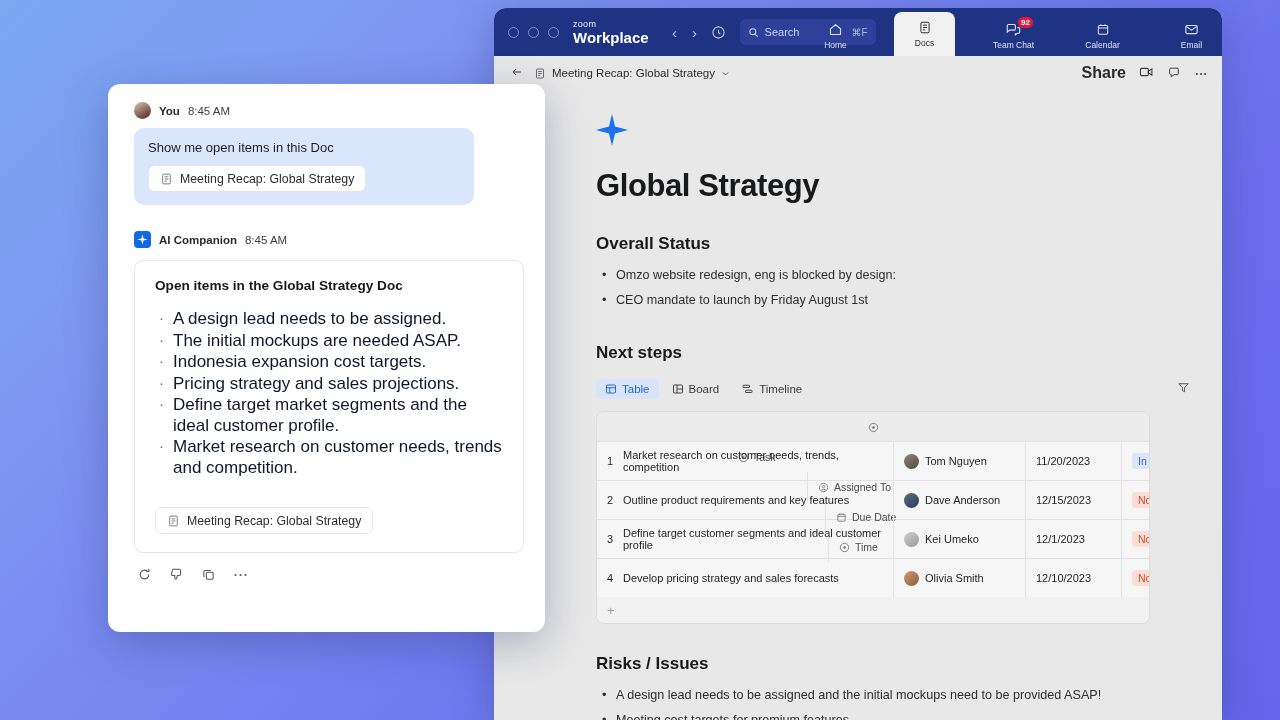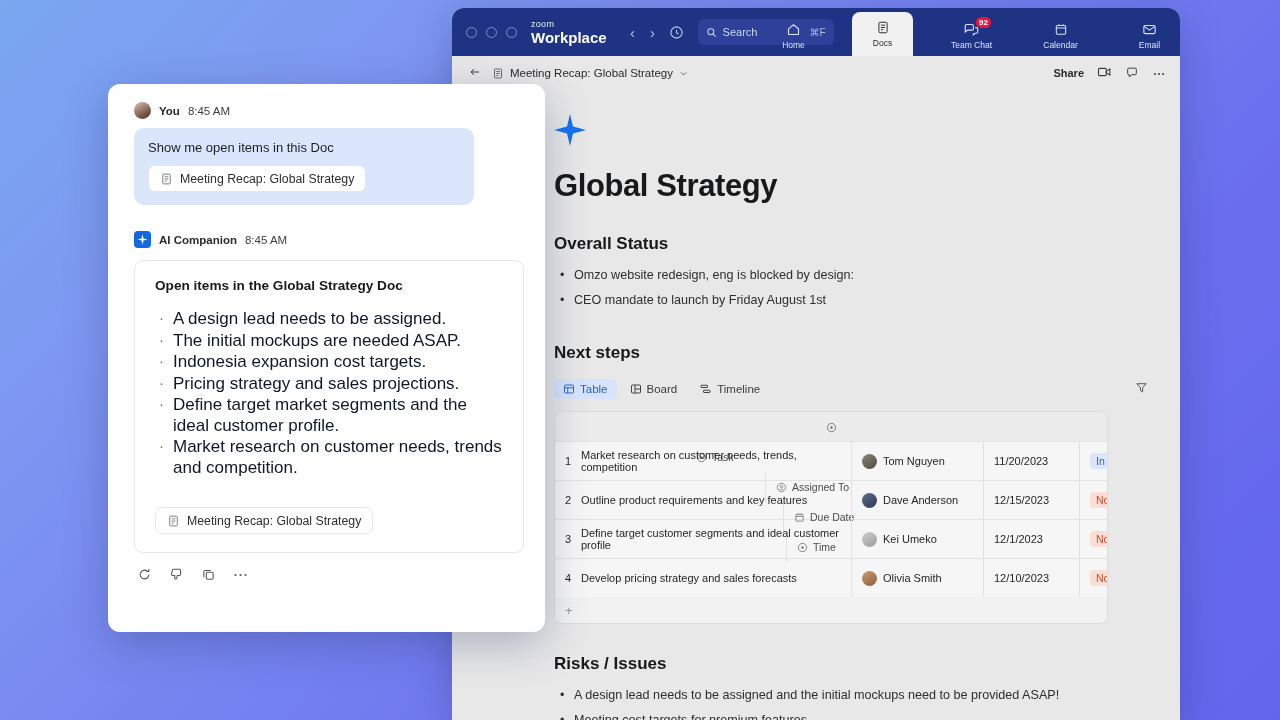--- a/index.html
+++ b/index.html
@@ -7,21 +7,21 @@
     width: 1280px; height: 720px; overflow: hidden;
     font-family: "Liberation Sans", sans-serif;
   }
   body {
     background: linear-gradient(135deg, #7aa7f0 0%, #7e97f2 22%, #7481f0 48%, #6a6eee 72%, #6366ec 100%);
     position: relative;
   }
 
   
   .zoom-window {
-    position: absolute; left: 452px; top: 8px; width: 728px; height: 712px;
+    position: absolute; left: 494px; top: 8px; width: 728px; height: 712px;
     background: #e8e8e8;
     border-radius: 12px 12px 0 0;
     overflow: hidden;
     box-shadow: 0 10px 40px rgba(30,40,90,.28);
   }
   .titlebar {
     height: 48px; background: #1f3385;
     display: flex; align-items: center; padding: 0 0 0 14px;
     position: relative;
   }
@@ -62,21 +62,21 @@
   }
 
   
   .doc-toolbar {
     height: 34px; background: #e8e8e8; display: flex; align-items: center;
     padding: 0 14px 0 16px; gap: 10px; font-size: 11.5px; color: #2b2b2b;
   }
   .tb-back { color: #3c3c3c; font-size: 13px; cursor: pointer; }
   .tb-title { display: flex; align-items: center; gap: 6px; cursor: pointer; }
   .tb-right { margin-left: auto; display: flex; align-items: center; gap: 13px; }
-  .tb-share { font-size: 11px; font-weight: 600; cursor: pointer; }
+  .tb-share { font-size: 16px; font-weight: 600; cursor: pointer; }
 
   
   .doc-body {
     height: calc(712px - 48px - 34px); background: #e8e8e8;
     padding: 24px 0 0 0; overflow: hidden; position: relative;
   }
   .doc-inner { padding-left: 102px; padding-right: 20px; }
   .sparkle { margin-bottom: 18px; }
   .doc-h1 { font-size: 31px; font-weight: bold; color: #18191b; letter-spacing: -.4px; }
   .doc-h2 { font-size: 17px; font-weight: bold; color: #18191b; margin-top: 30px; margin-bottom: 9px; }

